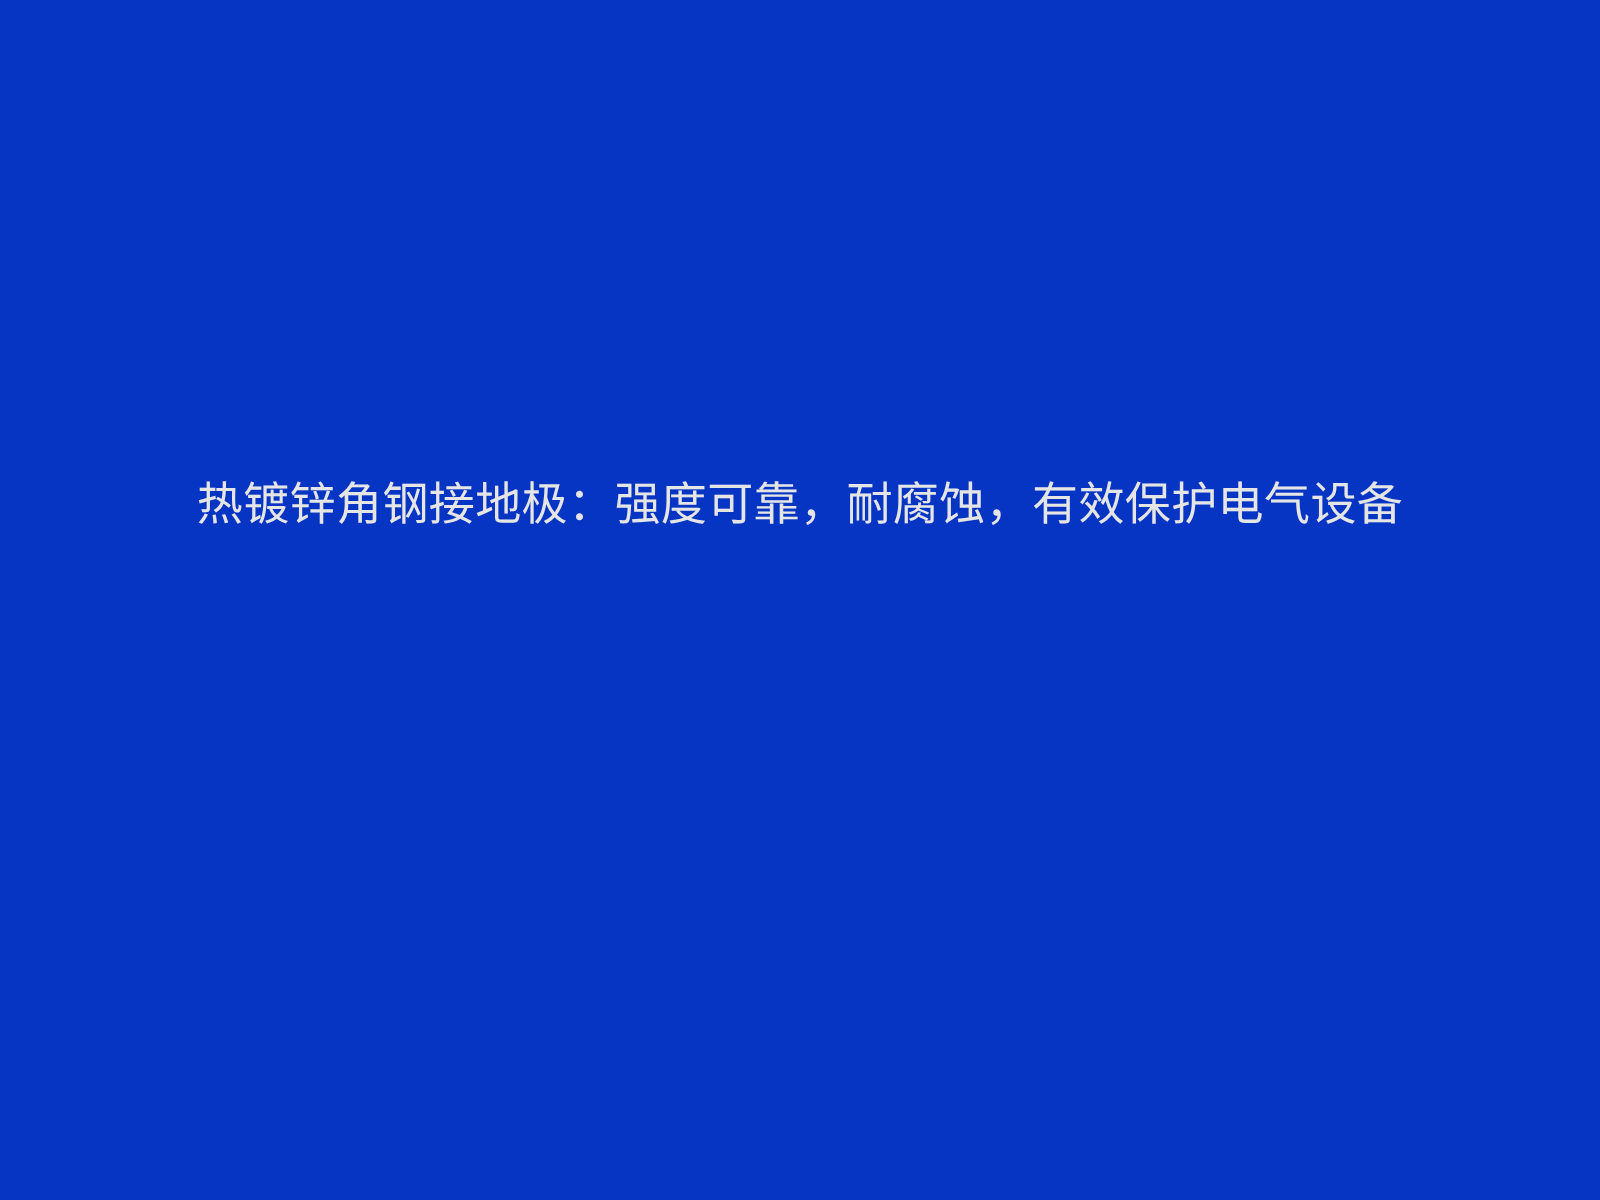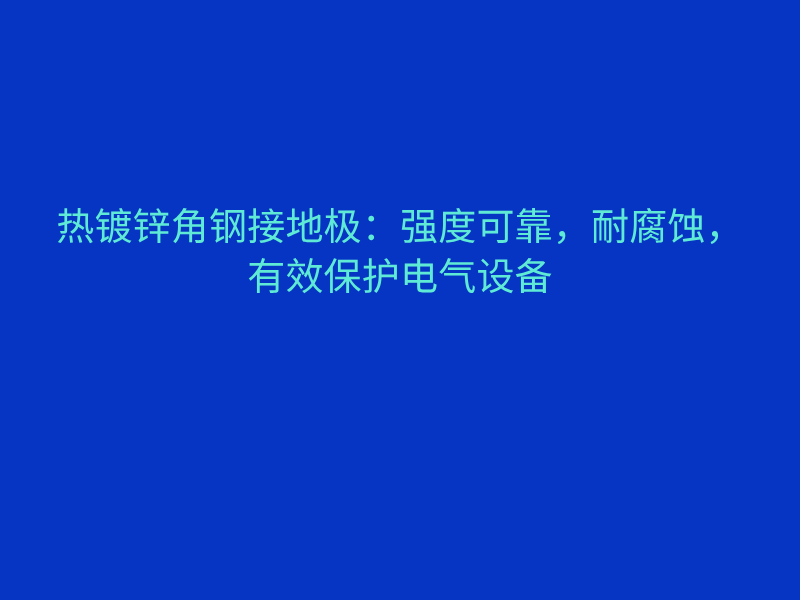--- a/index.html
+++ b/index.html
@@ -39,23 +39,23 @@
     justify-content: center;
     padding-bottom: 96px;
     box-sizing: border-box;
   }
 
   .headline {
     width: 700px;
     margin: 0;
     padding: 0;
     text-align: center;
-    color: #5eead4;
+    color: #e5e5e5;
     font-family: "Liberation Sans", "DejaVu Sans", sans-serif;
-    font-size: 38px;
+    font-size: 23px;
     font-weight: 400;
     line-height: 50px;
     letter-spacing: 0.2px;
     word-break: break-word;
     -webkit-font-smoothing: antialiased;
   }
 </style>
 </head>
 <body>
 

